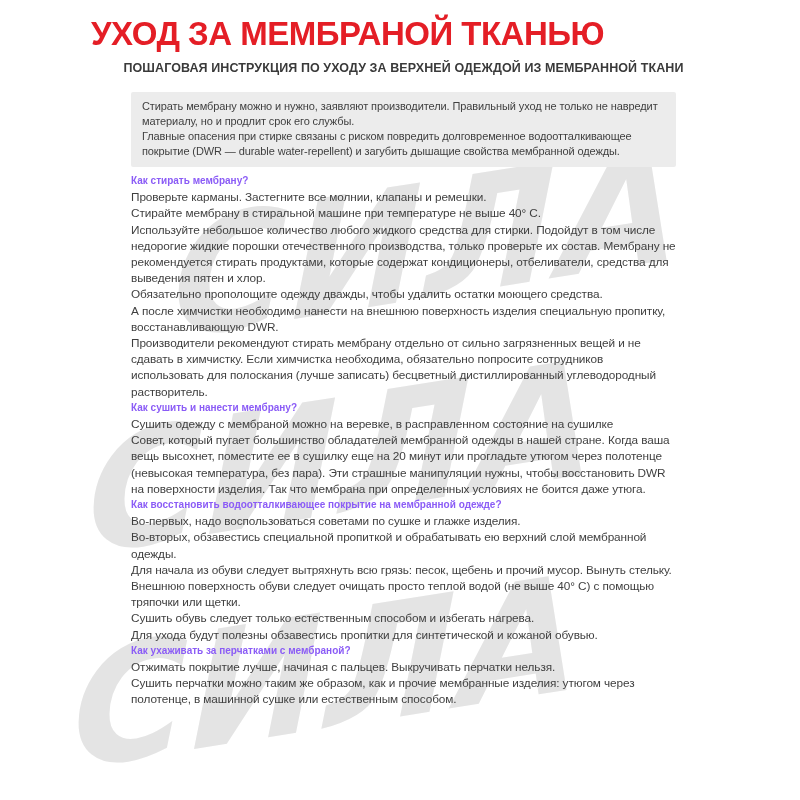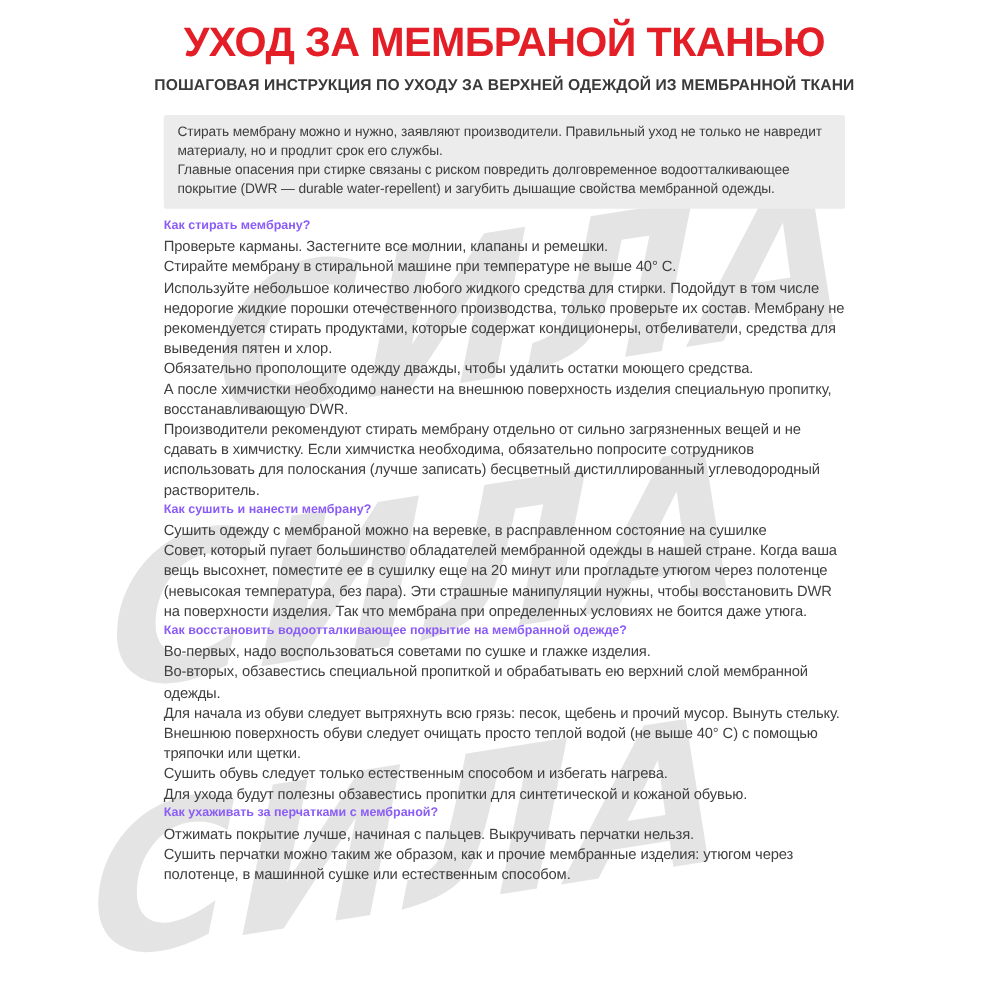--- a/index.html
+++ b/index.html
@@ -37,21 +37,20 @@
     left: 131px; top: 0;
     width: 545px;
     z-index: 1;
   }
   .title {
     margin: 15px -40px 0;
     font-size: 33px;
     font-weight: bold;
     letter-spacing: -0.5px;
     color: #e41e26;
-    text-align: center;
     white-space: nowrap;
     line-height: 1.15;
   }
   .subtitle {
     margin: 8px -40px 16px;
     font-size: 12.5px;
     font-weight: bold;
     color: #3a3a3a;
     text-align: center;
     white-space: nowrap;

